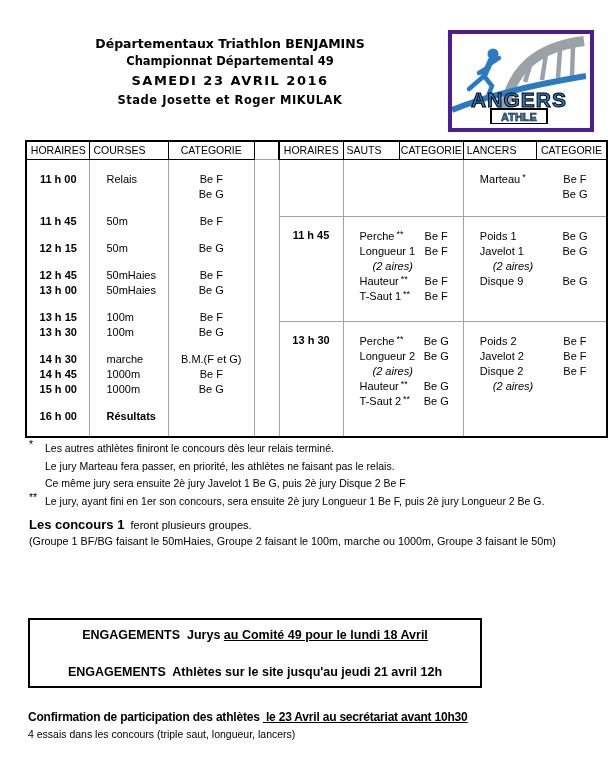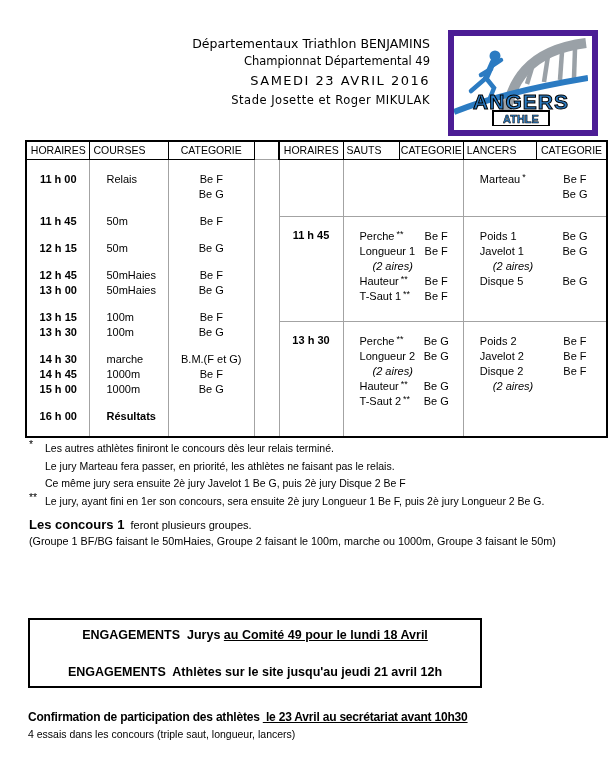--- a/index.html
+++ b/index.html
@@ -1,29 +1,29 @@
 <!DOCTYPE html>
 <html><head>
 <meta charset="utf-8">
 <style>
   html,body{margin:0;padding:0}
   body{width:608px;height:768px;background:#fff;color:#000;
        font-family:"Liberation Sans",sans-serif;position:relative;overflow:hidden}
 
   
-  .title{position:absolute;top:36px;left:30px;width:400px;text-align:right;
-         font-family:"DejaVu Sans",sans-serif;font-weight:normal}
+  .title{position:absolute;top:36px;left:30px;width:400px;text-align:center;
+         font-family:"DejaVu Sans",sans-serif;font-weight:bold}
   .t1{font-size:12.5px}
   .t2{font-size:11.5px;margin-top:3px}
   .t3{font-size:13px;margin-top:5px;letter-spacing:1.5px}
   .t4{font-size:11.5px;margin-top:5px;letter-spacing:.5px}
 
   
   .logo{position:absolute;left:448px;top:30px;width:138px;height:94px;
-        border:6px solid #4c1d95;background:#fff}
+        border:4px solid #4c1d95;background:#fff}
 
   
   table.sched{position:absolute;left:25px;top:140px;border-collapse:collapse;
               table-layout:fixed;border:2px solid #000}
   table.sched th{border:1px solid #000;font-weight:normal;font-size:10.5px;
                  height:16px;padding:0 1px;overflow:hidden;white-space:nowrap}
   table.sched th.al{text-align:left;padding-left:3px}
   table.sched th.spacer{border-bottom:none;border-right:2px solid #000}
   table.sched td{border:1px solid #a3a3a3;vertical-align:top;padding:12px;overflow:hidden}
   td.sp{border-top:none;border-bottom:none;border-right:2px solid #000}
@@ -215,21 +215,21 @@
             </div>
             <div class="item">
               <span class="item-name">Javelot 1</span>
               <span class="item-cat">Be G</span>
             </div>
             <div class="item">
               <span class="item-name indent">(2 aires)</span>
               <span class="item-cat"></span>
             </div>
             <div class="item">
-              <span class="item-name">Disque 5</span>
+              <span class="item-name">Disque 9</span>
               <span class="item-cat">Be G</span>
             </div>
           </td>
     </tr>
     <tr style="height:110px">
       <td class="rtime">13 h 30</td>
       <td colspan="2" class="rcell sauts">
             <div class="item">
               <span class="item-name">Perche<span class="item-mark">**</span></span>
               <span class="item-cat">Be G</span>

